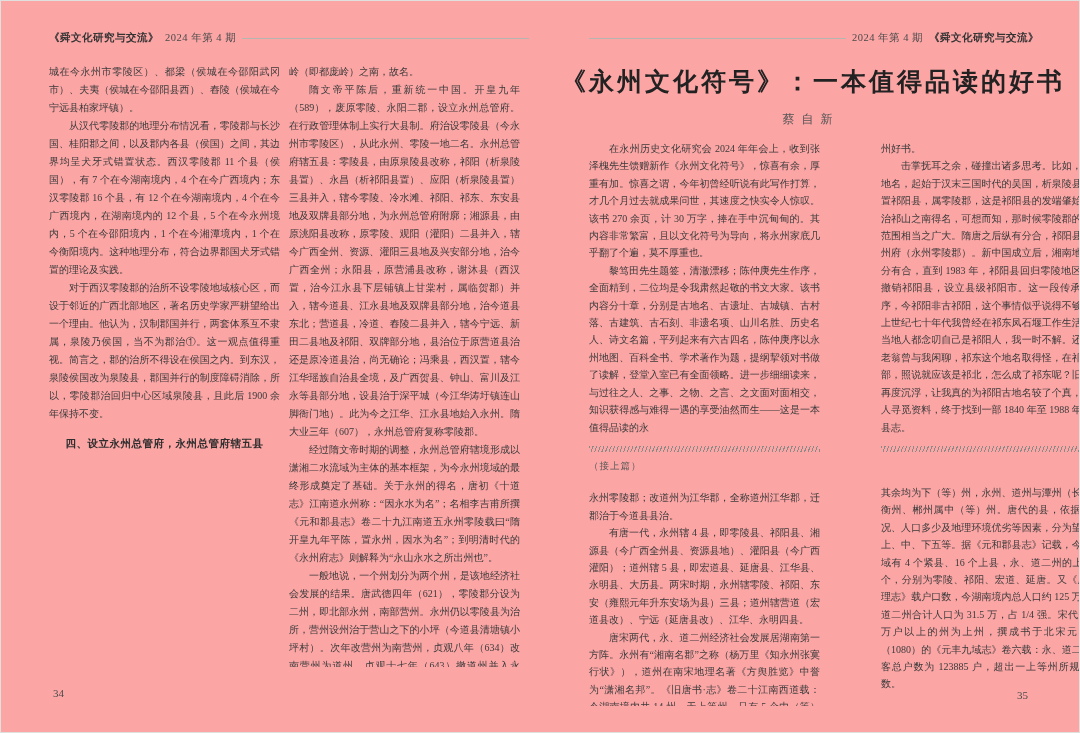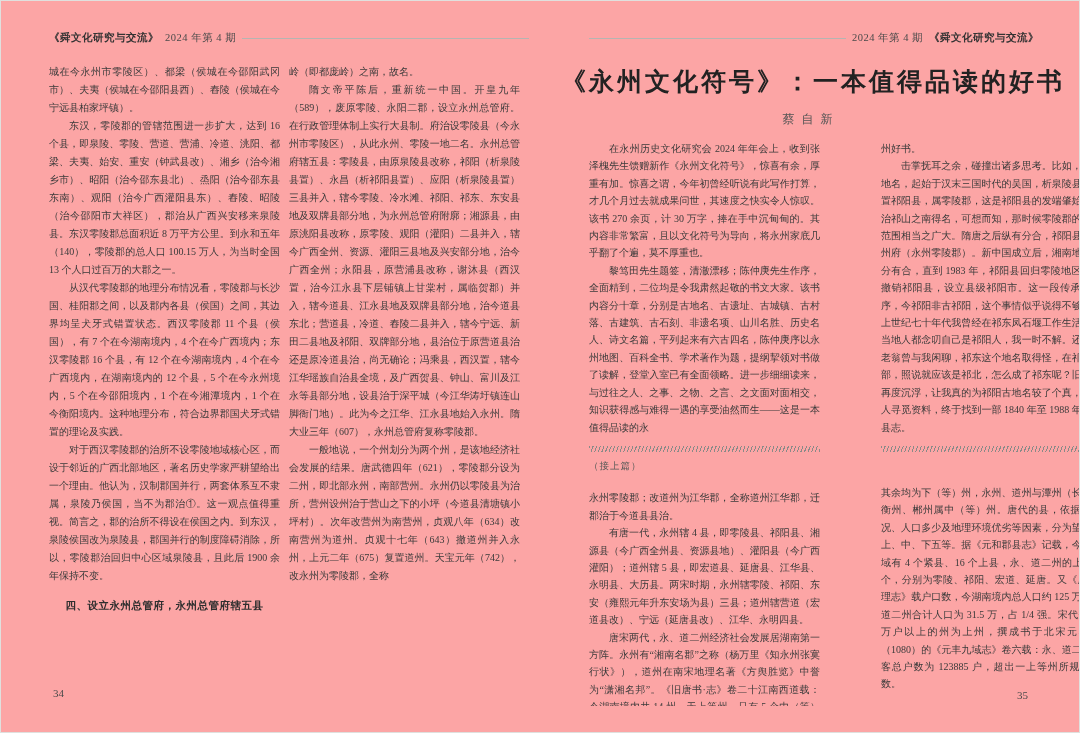--- a/index.html
+++ b/index.html
@@ -67,29 +67,29 @@
 
   <div class="hdr hdr-right">
     <span class="hdr-rule"></span>
     <span>2024 年第 4 期</span>
     <span class="bold">《舜文化研究与交流》</span>
   </div>
 
   <div class="pageL">
     <div class="col" id="l-col1">
       <p class="cont">城在今永州市零陵区）、都梁（侯城在今邵阳武冈市）、夫夷（侯城在今邵阳县西）、舂陵（侯城在今宁远县柏家坪镇）。</p>
-      <p class="body">东汉，零陵郡的管辖范围进一步扩大，达到 16 个县，即泉陵、零陵、营道、营浦、冷道、洮阳、都梁、夫夷、始安、重安（钟武县改）、湘乡（治今湘乡市）、昭阳（治今邵东县北）、烝阳（治今邵东县东南）、观阳（治今广西灌阳县东）、舂陵、昭陵（治今邵阳市大祥区），郡治从广西兴安移来泉陵县。东汉零陵郡总面积近 8 万平方公里。到永和五年（140），零陵郡的总人口 100.15 万人，为当时全国 13 个人口过百万的大郡之一。</p>
       <p class="body">从汉代零陵郡的地理分布情况看，零陵郡与长沙国、桂阳郡之间，以及郡内各县（侯国）之间，其边界均呈犬牙式错置状态。西汉零陵郡 11 个县（侯国），有 7 个在今湖南境内，4 个在今广西境内；东汉零陵郡 16 个县，有 12 个在今湖南境内，4 个在今广西境内，在湖南境内的 12 个县，5 个在今永州境内，5 个在今邵阳境内，1 个在今湘潭境内，1 个在今衡阳境内。这种地理分布，符合边界郡国犬牙式错置的理论及实践。</p>
       <p class="body">对于西汉零陵郡的治所不设零陵地域核心区，而设于邻近的广西北部地区，著名历史学家严耕望给出一个理由。他认为，汉制郡国并行，两套体系互不隶属，泉陵乃侯国，当不为郡治①。这一观点值得重视。简言之，郡的治所不得设在侯国之内。到东汉，泉陵侯国改为泉陵县，郡国并行的制度障碍消除，所以，零陵郡治回归中心区域泉陵县，且此后 1900 余年保持不变。</p>
       <p class="heading">四、设立永州总管府，永州总管府辖五县</p>
 
     </div>
     <div class="col" id="l-col2">
       <p class="cont">岭（即都庞岭）之南，故名。</p>
       <p class="body">隋文帝平陈后，重新统一中国。开皇九年（589），废原零陵、永阳二郡，设立永州总管府。在行政管理体制上实行大县制。府治设零陵县（今永州市零陵区），从此永州、零陵一地二名。永州总管府辖五县：零陵县，由原泉陵县改称，祁阳（析泉陵县置）、永昌（析祁阳县置）、应阳（析泉陵县置）三县并入，辖今零陵、冷水滩、祁阳、祁东、东安县地及双牌县部分地，为永州总管府附廓；湘源县，由原洮阳县改称，原零陵、观阳（灌阳）二县并入，辖今广西全州、资源、灌阳三县地及兴安部分地，治今广西全州；永阳县，原营浦县改称，谢沐县（西汉置，治今江永县下层铺镇上甘棠村，属临贺郡）并入，辖今道县、江永县地及双牌县部分地，治今道县东北；营道县，冷道、舂陵二县并入，辖今宁远、新田二县地及祁阳、双牌部分地，县治位于原营道县治还是原冷道县治，尚无确论；冯乘县，西汉置，辖今江华瑶族自治县全境，及广西贺县、钟山、富川及江永等县部分地，设县治于深平城（今江华涛圩镇连山脚衙门地）。此为今之江华、江永县地始入永州。隋大业三年（607），永州总管府复称零陵郡。</p>
+      <p class="body">经过隋文帝时期的调整，永州总管府辖境形成以潇湘二水流域为主体的基本框架，为今永州境域的最终形成奠定了基础。关于永州的得名，唐初《十道志》江南道永州称：“因永水为名”；名相李吉甫所撰《元和郡县志》卷二十九江南道五永州零陵载曰“隋开皇九年平陈，置永州，因水为名”；到明清时代的《永州府志》则解释为“永山永水之所出州也”。</p>
       <p class="body">一般地说，一个州划分为两个州，是该地经济社会发展的结果。唐武德四年（621），零陵郡分设为二州，即北部永州，南部营州。永州仍以零陵县为治所，营州设州治于营山之下的小坪（今道县清塘镇小坪村）。次年改营州为南营州，贞观八年（634）改南营州为道州。贞观十七年（643）撤道州并入永州，上元二年（675）复置道州。天宝元年（742），改永州为零陵郡，全称</p>
     </div>
     <div class="pageno" id="pn-left">34</div>
   </div>
 
   <div class="pageR">
     <div class="article-title">《永州文化符号》：一本值得品读的好书</div>
     <div class="article-author">蔡自新</div>
 
     <div class="col" id="r-col1">

